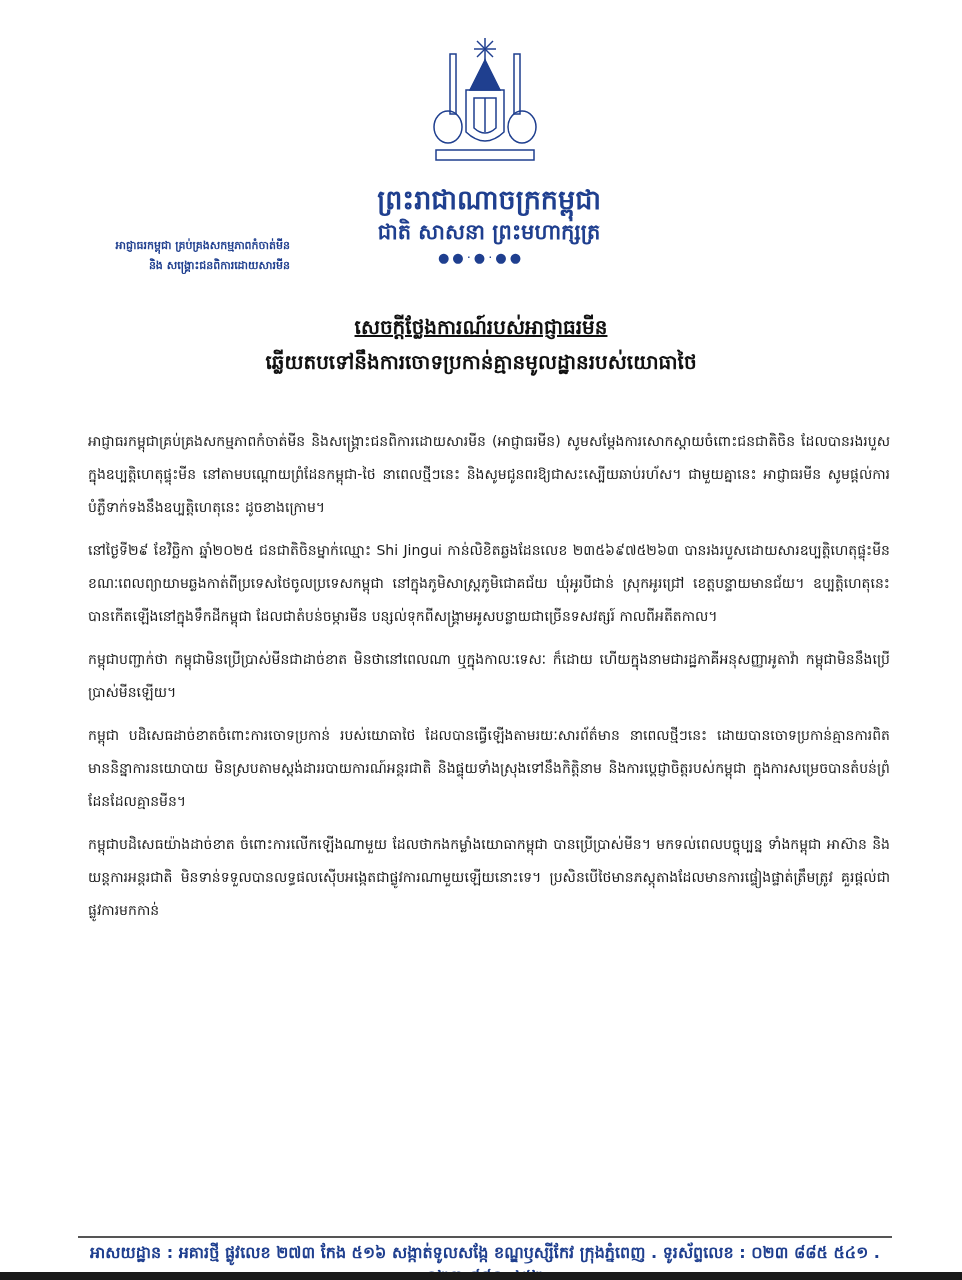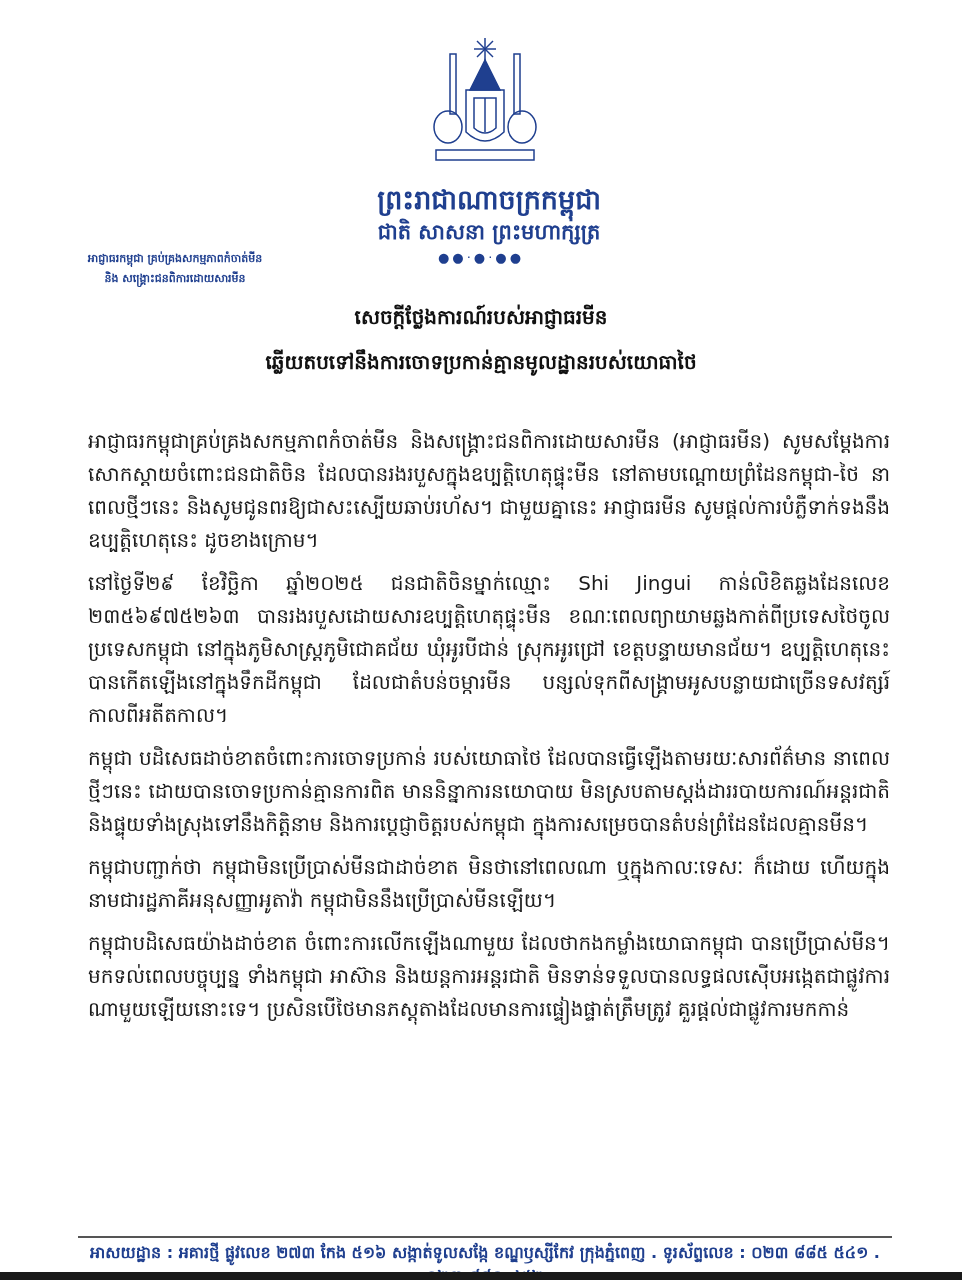--- a/index.html
+++ b/index.html
@@ -5,26 +5,26 @@
     html, body { margin: 0; padding: 0; }
     body {
       width: 962px; height: 1280px; background: #ffffff; position: relative; overflow: hidden;
       font-family: "DejaVu Sans", sans-serif; color: #1a1a1a;
     }
     .emblem { position: absolute; left: 430px; top: 32px; width: 110px; height: 140px; }
     .kingdom { position: absolute; left: 0; width: 962px; text-align: center; color: #1f3f8f; font-weight: bold; padding-left: 8px; }
     .kingdom.l1 { top: 183px; font-size: 27px; }
     .kingdom.l2 { top: 218px; font-size: 21px; }
     .ornament { position: absolute; top: 250px; left: 0; width: 962px; text-align: center; color: #1f3f8f; font-size: 13px; letter-spacing: 3px; }
-    .authority { position: absolute; left: 60px; top: 249px; width: 230px; text-align: center; color: #1f3f8f; font-size: 11px; font-weight: bold; line-height: 20px; }
+    .authority { position: absolute; left: 60px; top: 236px; width: 230px; text-align: right; color: #1f3f8f; font-size: 11px; font-weight: bold; line-height: 20px; }
     .title { position: absolute; left: 0; width: 962px; text-align: center; font-size: 20px; font-weight: bold; color: #111; }
-    .title.t1 { top: 304px; }
+    .title.t1 { top: 314px; text-decoration: underline; }
     .title.t2 { top: 342px; margin-top: 7px; }
     .body { position: absolute; left: 88px; top: 425px; width: 802px; }
-    .para { font-size: 20px; line-height: 33px; text-align: justify; margin: 0 0 10px 0; color: #1a1a1a; }
+    .para { font-size: 14px; line-height: 33px; text-align: justify; margin: 0 0 10px 0; color: #1a1a1a; }
     .para .ital { font-style: italic; font-weight: bold; }
     .footer-rule { position: absolute; left: 78px; top: 1236px; width: 814px; height: 2px; background: #555; }
     .footer { position: absolute; left: 78px; top: 1242px; width: 814px; text-align: center; color: #1f3f8f; font-size: 16px; font-weight: bold; }
     .bottom-bar { position: absolute; left: 0; top: 1272px; width: 962px; height: 8px; background: #1a1a1a; }
   </style>
 </head>
 <body>
 
 <div class="emblem">
   <svg width="110" height="140" viewBox="0 0 110 140">
@@ -54,20 +54,20 @@
   <div>អាជ្ញាធរកម្ពុជា គ្រប់គ្រងសកម្មភាពកំចាត់មីន</div>
   <div>និង សង្គ្រោះជនពិការដោយសារមីន</div>
 </div>
 
 <div class="title t1">សេចក្តីថ្លែងការណ៍របស់អាជ្ញាធរមីន</div>
 <div class="title t2">ឆ្លើយតបទៅនឹងការចោទប្រកាន់គ្មានមូលដ្ឋានរបស់យោធាថៃ</div>
 
 <div class="body">
   <p class="para">អាជ្ញាធរកម្ពុជាគ្រប់គ្រងសកម្មភាពកំចាត់មីន និងសង្គ្រោះជនពិការដោយសារមីន (អាជ្ញាធរមីន) សូមសម្តែងការសោកស្តាយចំពោះជនជាតិចិន ដែលបានរងរបួសក្នុងឧប្បត្តិហេតុផ្ទុះមីន នៅតាមបណ្តោយព្រំដែនកម្ពុជា-ថៃ នាពេលថ្មីៗនេះ និងសូមជូនពរឱ្យជាសះស្បើយឆាប់រហ័ស។ ជាមួយគ្នានេះ អាជ្ញាធរមីន សូមផ្តល់ការបំភ្លឺទាក់ទងនឹងឧប្បត្តិហេតុនេះ ដូចខាងក្រោម។</p>
   <p class="para">នៅថ្ងៃទី២៩ ខែវិច្ឆិកា ឆ្នាំ២០២៥ ជនជាតិចិនម្នាក់ឈ្មោះ Shi Jingui កាន់លិខិតឆ្លងដែនលេខ ២៣៥៦៩៧៥២៦៣ បានរងរបួសដោយសារឧប្បត្តិហេតុផ្ទុះមីន ខណៈពេលព្យាយាមឆ្លងកាត់ពីប្រទេសថៃចូលប្រទេសកម្ពុជា នៅក្នុងភូមិសាស្រ្តភូមិជោគជ័យ ឃុំអូរបីជាន់ ស្រុកអូរជ្រៅ ខេត្តបន្ទាយមានជ័យ។ ឧប្បត្តិហេតុនេះ បានកើតឡើងនៅក្នុងទឹកដីកម្ពុជា ដែលជាតំបន់ចម្ការមីន បន្សល់ទុកពីសង្គ្រាមអូសបន្លាយជាច្រើនទសវត្សរ៍ កាលពីអតីតកាល។</p>
+  <p class="para">កម្ពុជាបញ្ជាក់ថា កម្ពុជាមិនប្រើប្រាស់មីនជាដាច់ខាត មិនថានៅពេលណា ឬក្នុងកាលៈទេសៈ ក៏ដោយ ហើយក្នុងនាមជារដ្ឋភាគីអនុសញ្ញាអូតាវ៉ា កម្ពុជាមិននឹងប្រើប្រាស់មីនឡើយ។</p>
   <p class="para">កម្ពុជា បដិសេធដាច់ខាតចំពោះការចោទប្រកាន់ របស់យោធាថៃ ដែលបានធ្វើឡើងតាមរយៈសារព័ត៌មាន នាពេលថ្មីៗនេះ ដោយបានចោទប្រកាន់គ្មានការពិត មាននិន្នាការនយោបាយ មិនស្របតាមស្តង់ដាររបាយការណ៍អន្តរជាតិ និងផ្ទុយទាំងស្រុងទៅនឹងកិត្តិនាម និងការប្តេជ្ញាចិត្តរបស់កម្ពុជា ក្នុងការសម្រេចបានតំបន់ព្រំដែនដែលគ្មានមីន។</p>
-  <p class="para">កម្ពុជាបញ្ជាក់ថា កម្ពុជាមិនប្រើប្រាស់មីនជាដាច់ខាត មិនថានៅពេលណា ឬក្នុងកាលៈទេសៈ ក៏ដោយ ហើយក្នុងនាមជារដ្ឋភាគីអនុសញ្ញាអូតាវ៉ា កម្ពុជាមិននឹងប្រើប្រាស់មីនឡើយ។</p>
   <p class="para">កម្ពុជាបដិសេធយ៉ាងដាច់ខាត ចំពោះការលើកឡើងណាមួយ ដែលថាកងកម្លាំងយោធាកម្ពុជា បានប្រើប្រាស់មីន។ មកទល់ពេលបច្ចុប្បន្ន ទាំងកម្ពុជា អាស៊ាន និងយន្តការអន្តរជាតិ មិនទាន់ទទួលបានលទ្ធផលស៊ើបអង្កេតជាផ្លូវការណាមួយឡើយនោះទេ។ ប្រសិនបើថៃមានភស្តុតាងដែលមានការផ្ទៀងផ្ទាត់ត្រឹមត្រូវ គួរផ្តល់ជាផ្លូវការមកកាន់</p>
 </div>
 
 <div class="footer-rule"></div>
 <div class="footer">អាសយដ្ឋាន : អគារថ្មី ផ្លូវលេខ ២៧៣ កែង ៥១៦ សង្កាត់ទូលសង្កែ ខណ្ឌឫស្សីកែវ ក្រុងភ្នំពេញ . ទូរស័ព្ទលេខ : ០២៣ ៨៨៥ ៥៤១ . ០២៣ ៨៨១ ៤៥២</div>
 <div class="bottom-bar"></div>
 
 </body></html>

